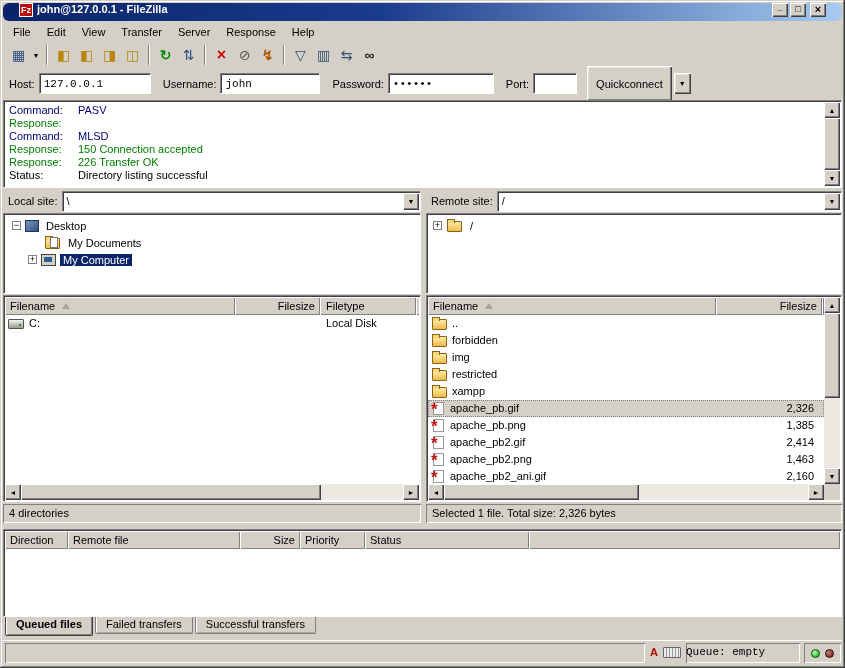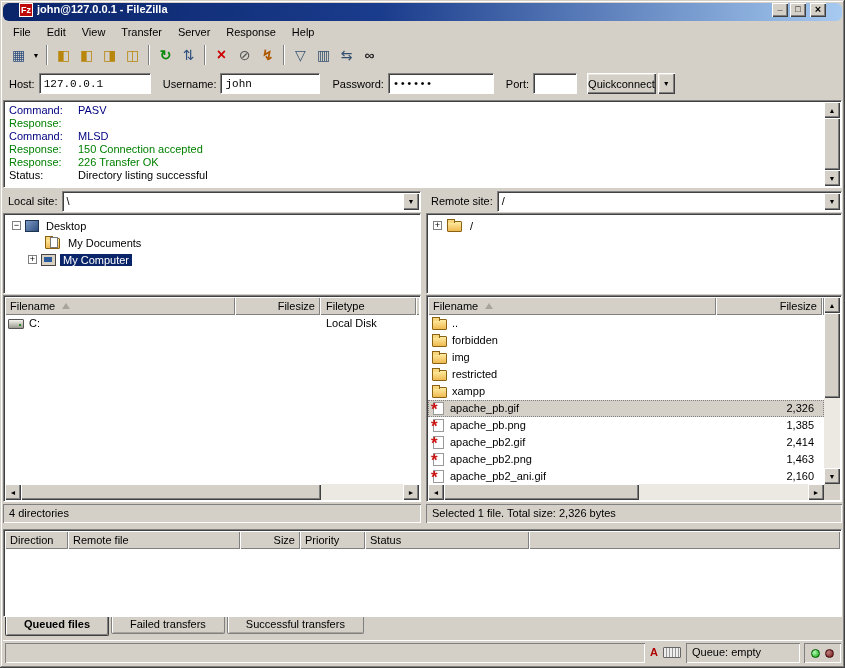--- a/index.html
+++ b/index.html
@@ -31,21 +31,21 @@
   .c-sm{color:#2f4f7f;} .c-panel{color:#b8860b;} .c-ref{color:#0a8a0a;font-weight:bold;}
   .c-proc{color:#2f4f7f;} .c-x{color:#cc0000;font-weight:bold;font-size:16px;} .c-dis{color:#555;}
   .c-rec{color:#b05a00;font-weight:bold;} .c-neu{color:#33506e;} .c-find{color:#222;font-weight:bold;}
 
   
   .qc { position:absolute; top:68px; left:3px; right:3px; height:31px; display:flex; align-items:center; padding-left:6px; }
   .qc .lbl { margin-right:4px; flex:none; }
   .tfield { height:21px; border:1px solid; border-color:#808080 #fff #fff #808080; box-shadow: inset 1px 1px 0 #404040;
     background:#fff; font-family:Liberation Mono, monospace; font-size:11px; padding:1px 4px; margin-right:12px; outline:none; }
   .f-host{width:112px;} .f-user{width:100px;} .f-pass{width:106px;} .f-port{width:44px; margin-right:10px;}
-  .btn { height:21px; background:#d4d0c8; font-family:"Liberation Sans",sans-serif; font-size:11px; padding:0 1px; border:none;
+  .btn { height:35px; background:#d4d0c8; font-family:"Liberation Sans",sans-serif; font-size:11px; padding:0 9px; border:none;
     box-shadow: inset 1px 1px 0 #fff, inset -1px -1px 0 #404040, inset -2px -2px 0 #808080, inset 2px 2px 0 #e8e4dc; }
   .btn-dd { width:17px; height:21px; font-size:7px; padding:0; margin-left:2px; }
 
   
   .sunken { background:#fff; border:1px solid; border-color:#808080 #fff #fff #808080; box-shadow: inset 1px 1px 0 #404040; }
 
   
   .log { position:absolute; top:100px; left:3px; width:839px; height:88px; overflow:hidden; padding-top:3px; }
   .log-line { display:flex; height:13px; line-height:13px; white-space:nowrap; }
   .log-label { width:74px; flex:none; padding-left:5px; }
@@ -122,33 +122,33 @@
     box-shadow: inset 1px 1px 0 #808080, inset -1px -1px 0 #fff; white-space:nowrap; overflow:hidden; }
   .sf-local { left:3px; width:418px; } .sf-remote { left:426px; width:416px; }
 
   
   .queue { position:absolute; top:529px; left:3px; width:839px; height:88px; overflow:hidden; }
   .queue .hdr { right:1px; }
   .w-q0{width:230px;} .w-q1{width:63px;} .w-q2{width:172px;} .w-q3{width:60px;} .w-q4{width:65px;} .w-q5{width:164px;}
 
   
   .tabs { position:absolute; top:617px; left:5px; height:20px; display:flex; align-items:flex-start; }
-  .tab { height:17px; line-height:15px; padding:0 18px; background:#d4d0c8; margin-right:2px; white-space:nowrap;
+  .tab { height:17px; line-height:15px; padding:0 10px; background:#d4d0c8; margin-right:2px; white-space:nowrap;
     border:1px solid #808080; border-top:none; box-shadow: inset 1px 0 0 #fff, inset 0 -1px 0 #a8a49c; border-radius:0 0 2px 2px; }
   .tab.active { height:19px; font-weight:bold; border-color:#404040; box-shadow: inset 1px 0 0 #fff, inset -1px -1px 0 #808080; }
 
   
   .statusbar { position:absolute; top:640px; left:3px; right:3px; height:25px; border-top:1px solid #fff; }
   .sb-field { position:absolute; top:2px; height:20px; box-shadow: inset 1px 1px 0 #808080, inset -1px -1px 0 #fff; }
   .sb-left { left:2px; width:640px; }
   .sb-icons { position:absolute; left:647px; top:6px; display:flex; align-items:center; gap:5px; }
   .ascii { color:#b00000; font-weight:bold; font-size:11px; line-height:11px; }
   .kb { width:18px; height:11px; border:1px solid #666; border-radius:1px;
     background:repeating-linear-gradient(90deg,#eee 0 2px,#999 2px 3px); }
-  .sb-queue { left:683px; width:114px; line-height:18px; padding-left:6px; white-space:nowrap; }
+  .sb-queue { left:683px; width:114px; line-height:18px; white-space:nowrap;font-family:Liberation Mono, monospace; }
   .sb-leds { left:801px; width:37px; display:flex; align-items:center; justify-content:center; gap:5px; }
   .led { width:9px; height:9px; border-radius:50%; }
   .led.green { background:radial-gradient(circle at 35% 35%, #b8ffb8, #00a000); border:1px solid #005800; }
   .led.red { background:radial-gradient(circle at 35% 35%, #c08080, #701010); border:1px solid #400808; }
 </style>
 </head>
 <body>
 
 <div class="window">
 

